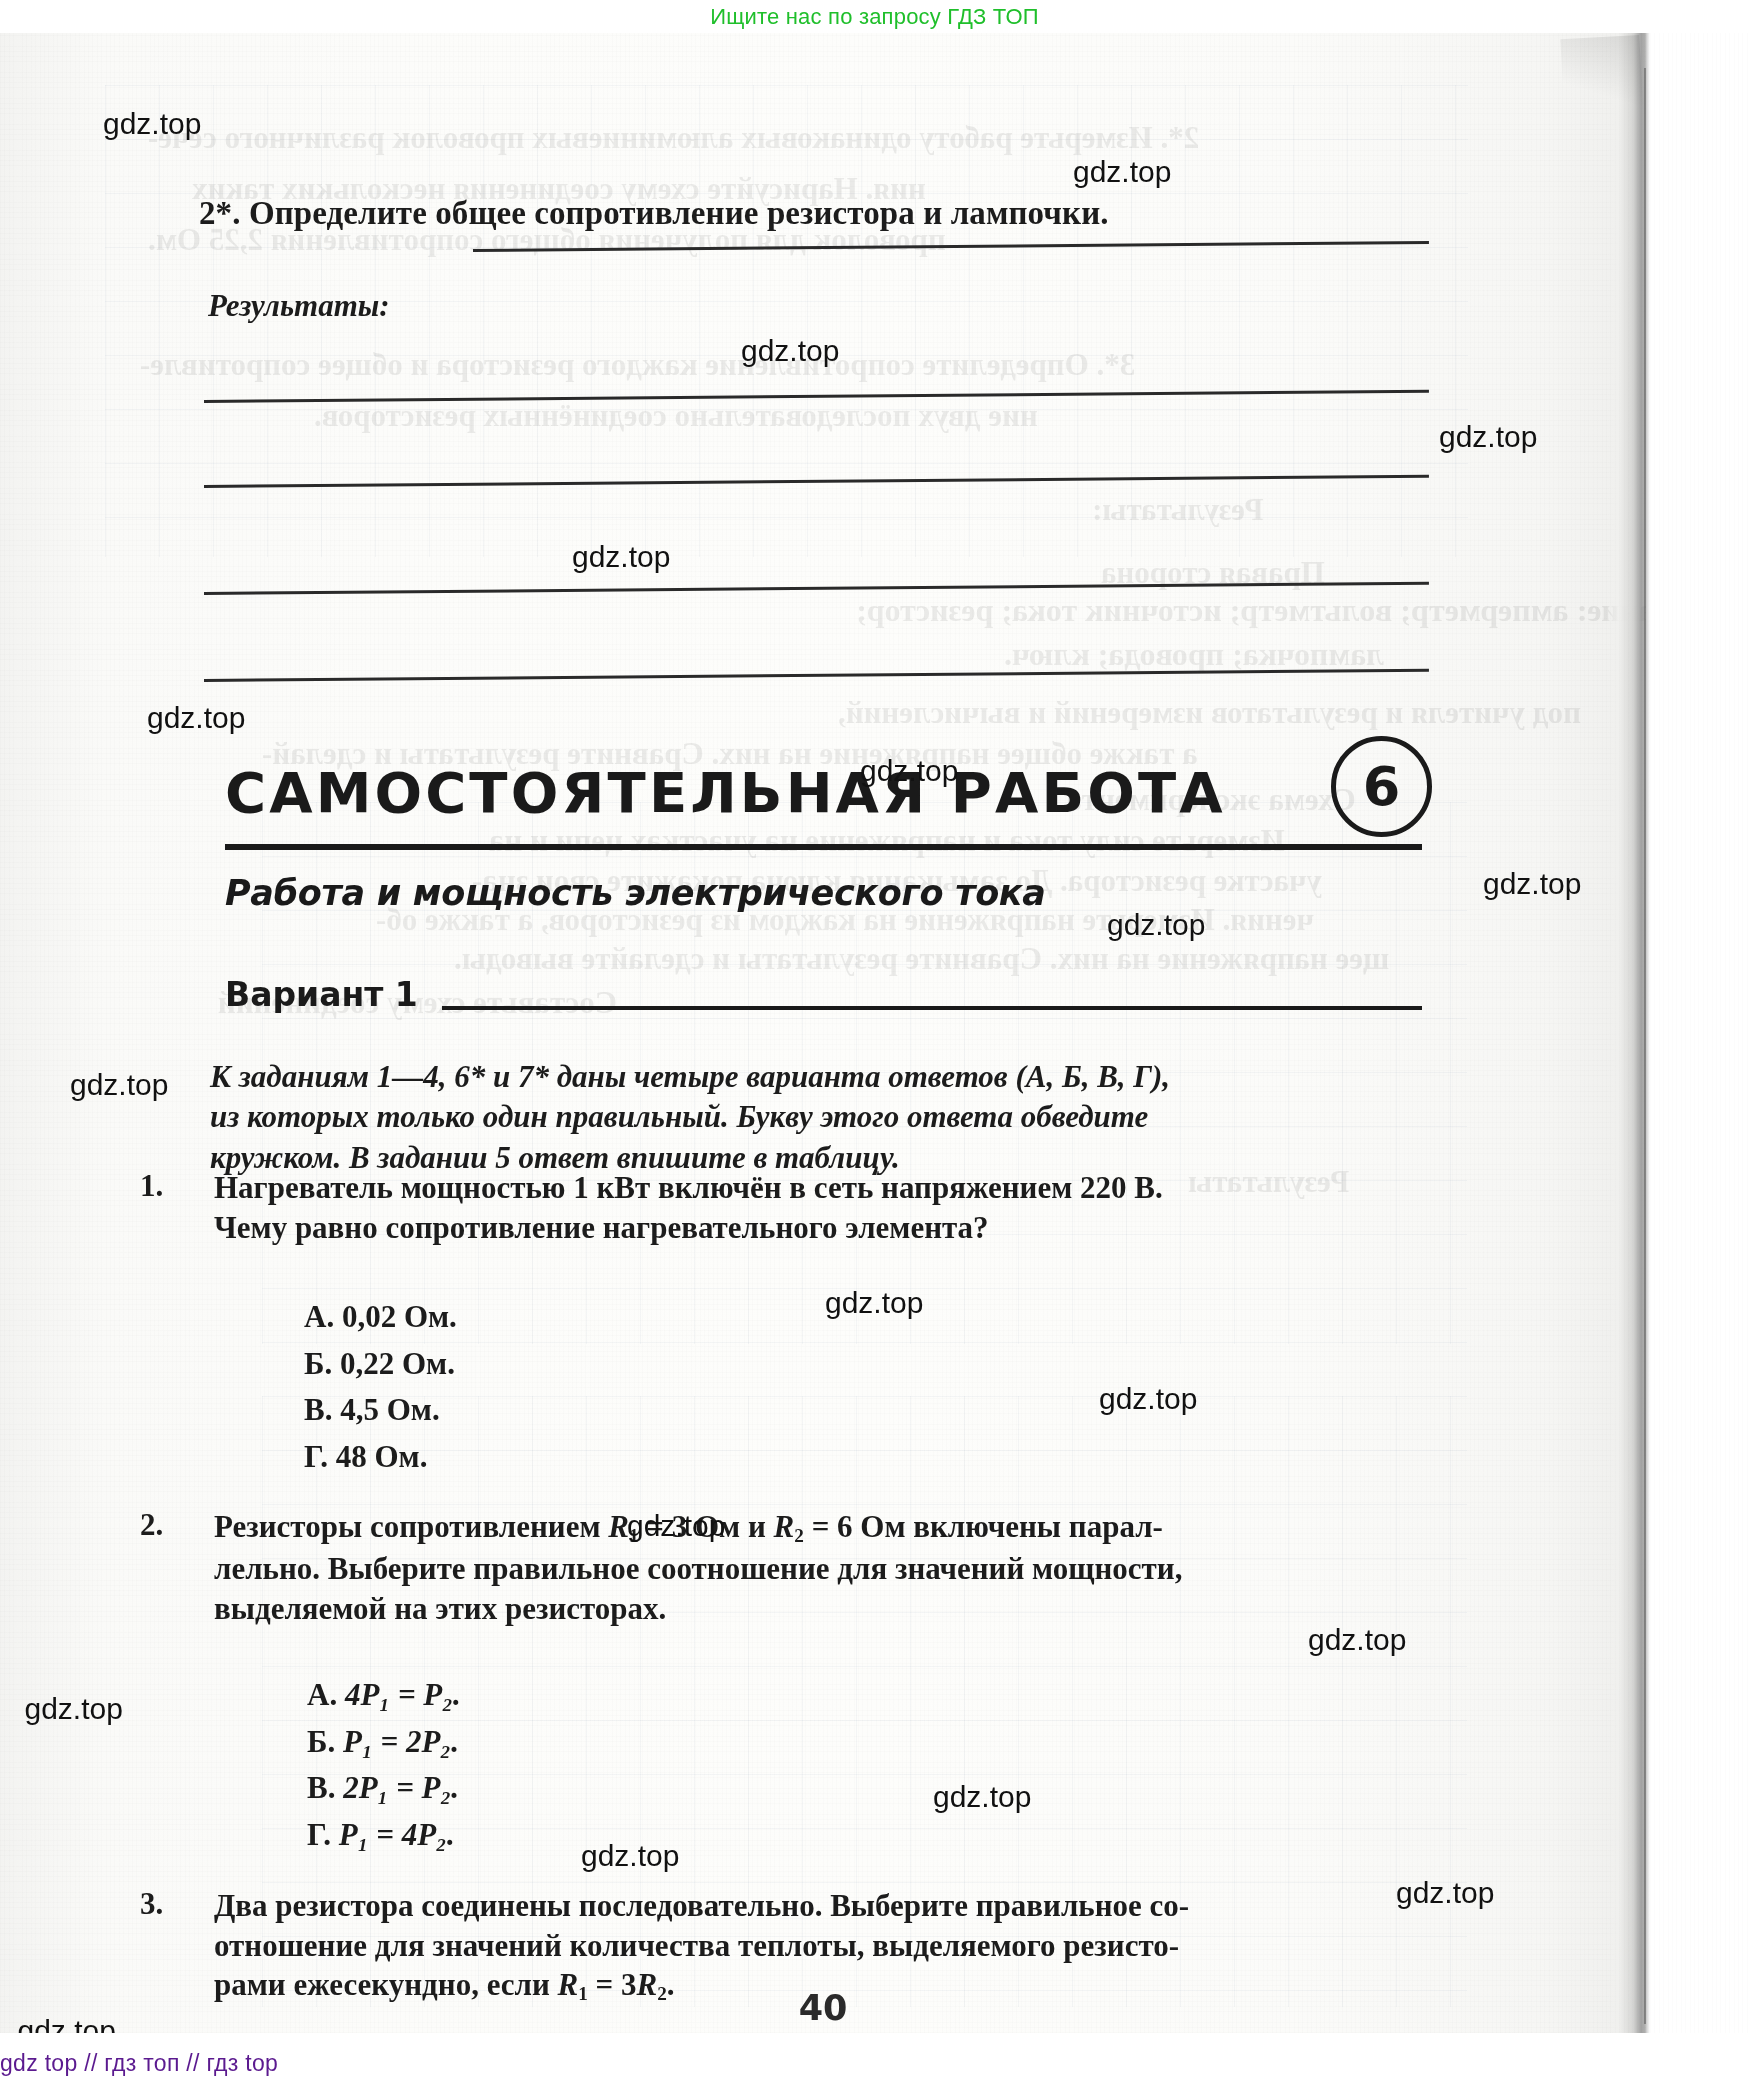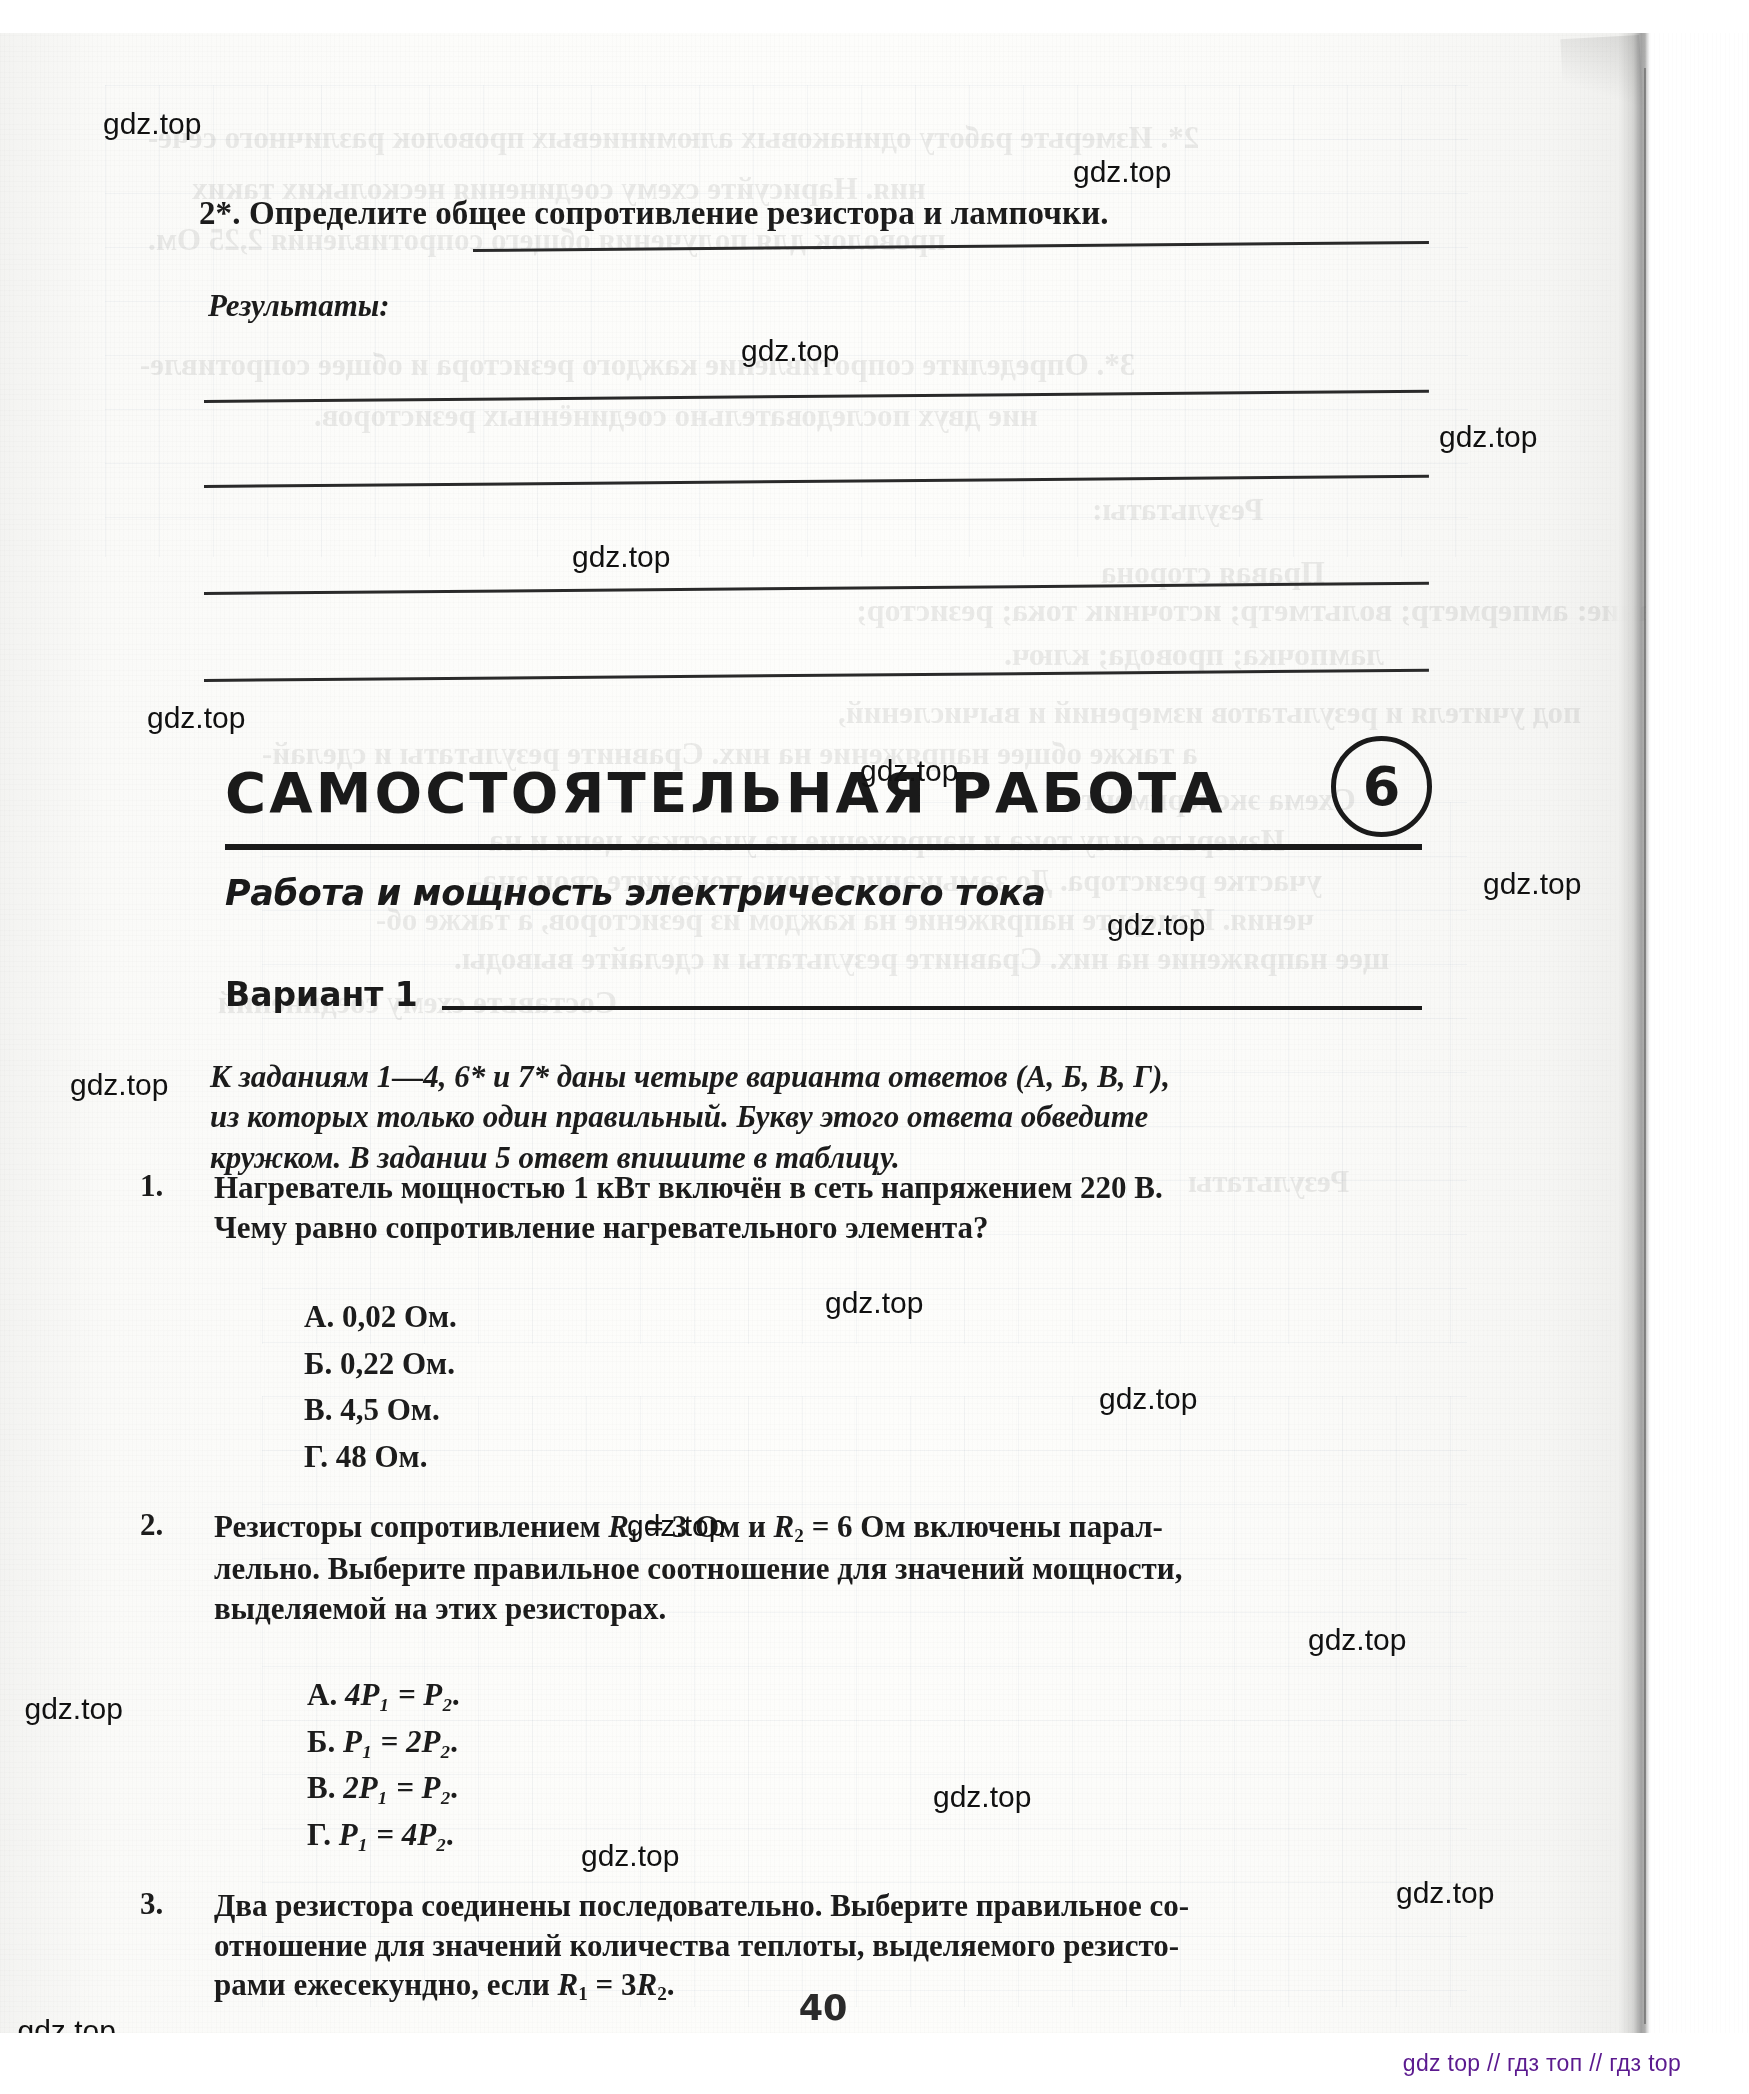--- a/index.html
+++ b/index.html
@@ -277,21 +277,21 @@
   }
 
   
   .footer {
     position: absolute;
     left: 0; top: 2033px;
     width: 1681px; height: 61px;
     background: #ffffff;
     display: flex;
     align-items: center;
-    justify-content: flex-end;
+    justify-content: flex-start;
   }
   .footer-text {
     color: #5b1a8f;
     font-family: "Liberation Sans", sans-serif;
     font-size: 23px;
     letter-spacing: 0.3px;
     white-space: nowrap;
   }
 
   
@@ -303,20 +303,23 @@
     white-space: nowrap;
     pointer-events: none;
     user-select: none;
   }
 </style>
 </head>
 <body>
 
 <div id="page">
 
+  <div class="promo-bar">
+    <span class="promo-text">Ищите нас по запросу ГДЗ ТОП</span>
+  </div>
 
   <div class="scan">
 
     <div class="ghost-grid" style="left:105px;top:52px;width:1363px;height:472px;"></div>
     <div class="ghost-grid" style="left:262px;top:769px;width:1205px;height:542px;"></div>
     <div class="ghost-grid" style="left:262px;top:1363px;width:1205px;height:611px;"></div>
 
     <div class="ghost" style="left:148px;top:87px;font-size:31px;font-weight:700;">2*. Измерьте работу одинаковых алюминиевых проволок различного сече-</div>
     <div class="ghost" style="left:192px;top:138px;font-size:31px;font-weight:700;">ния. Нарисуйте схему соединения нескольких таких</div>
     <div class="ghost" style="left:148px;top:189px;font-size:31px;font-weight:700;">проволок для получения общего сопротивления 2,25 Ом.</div>

